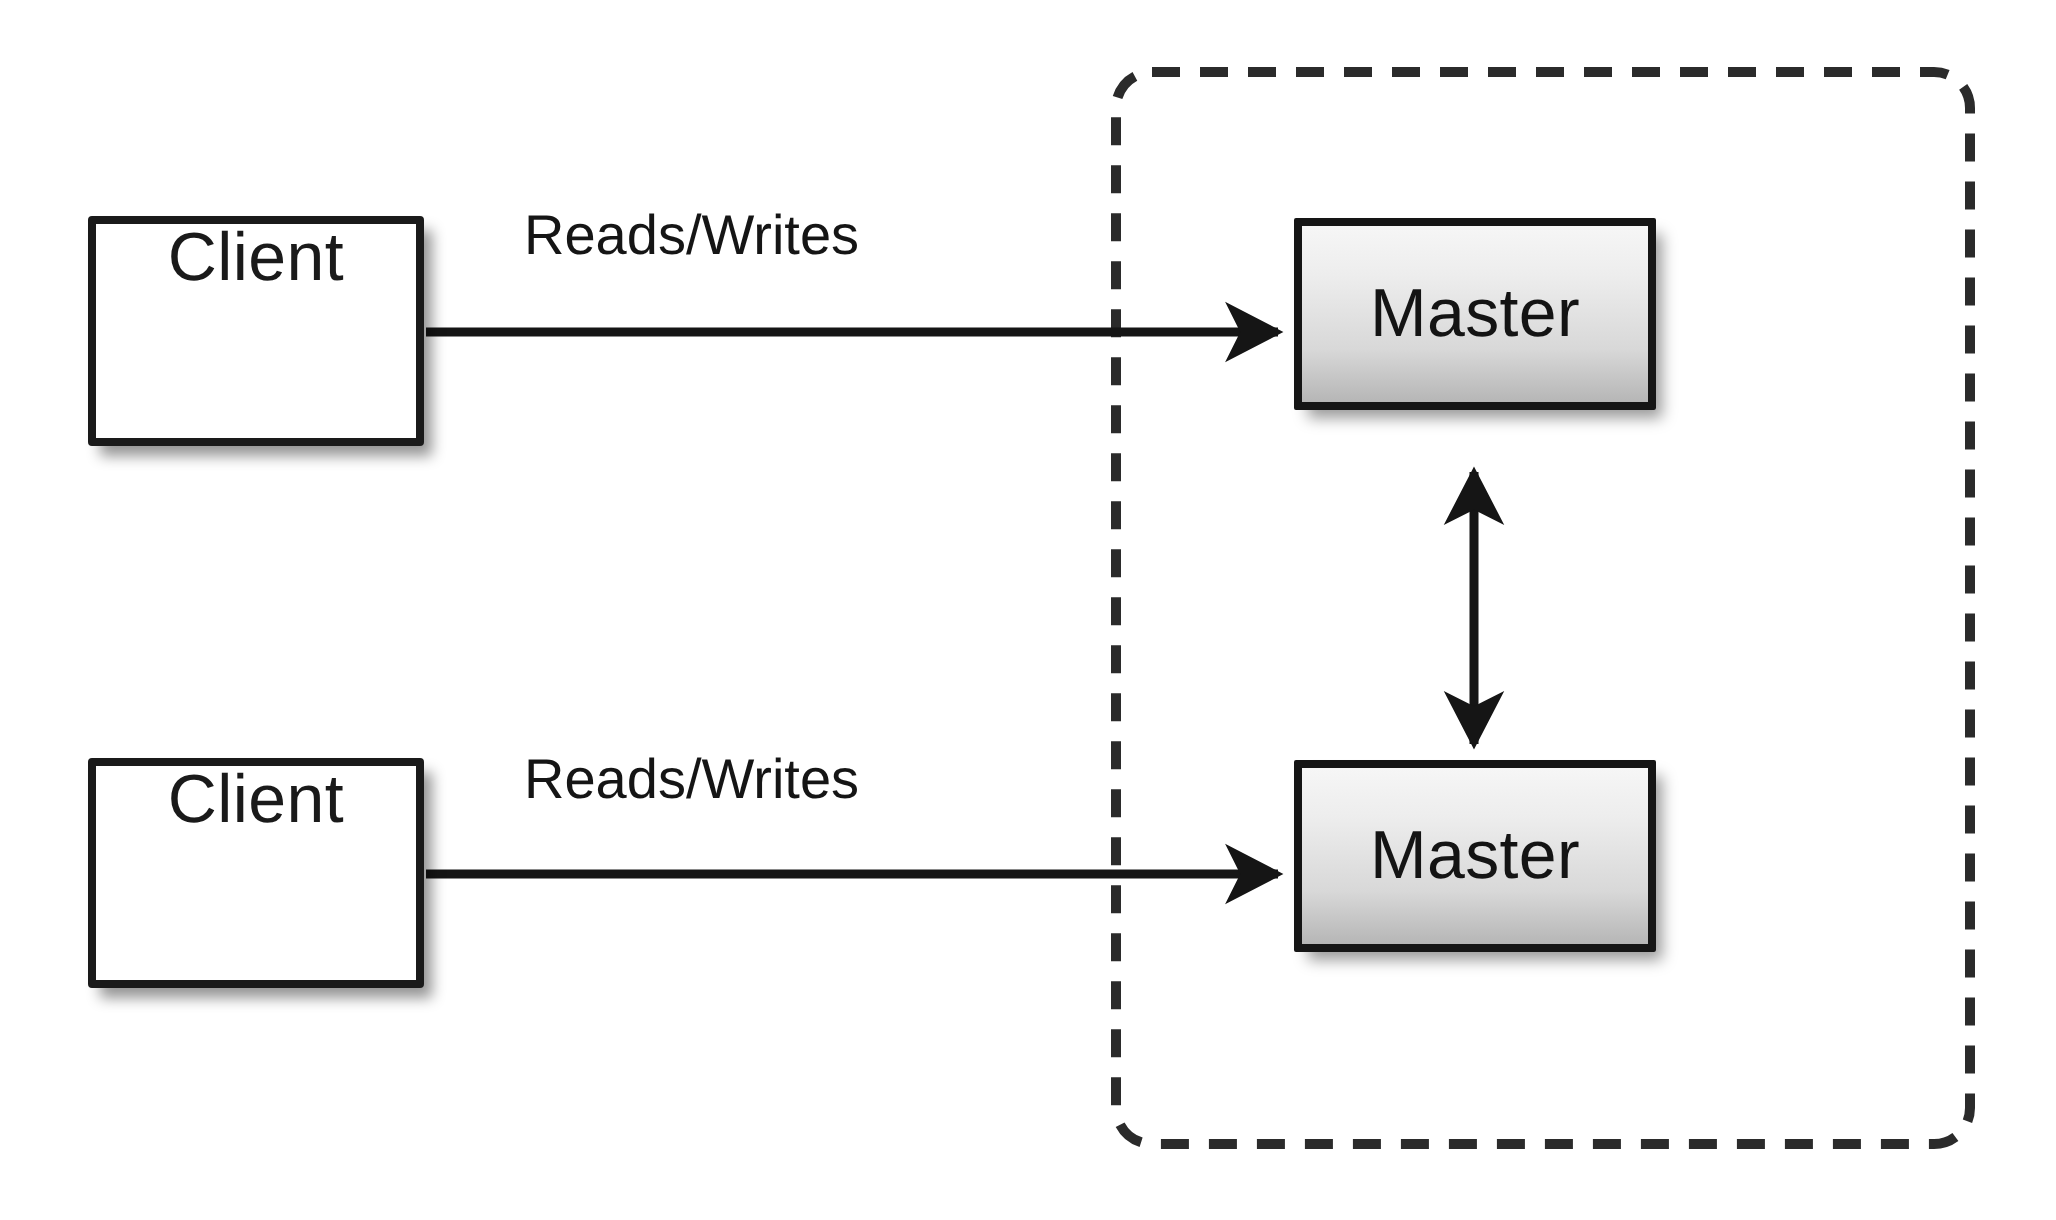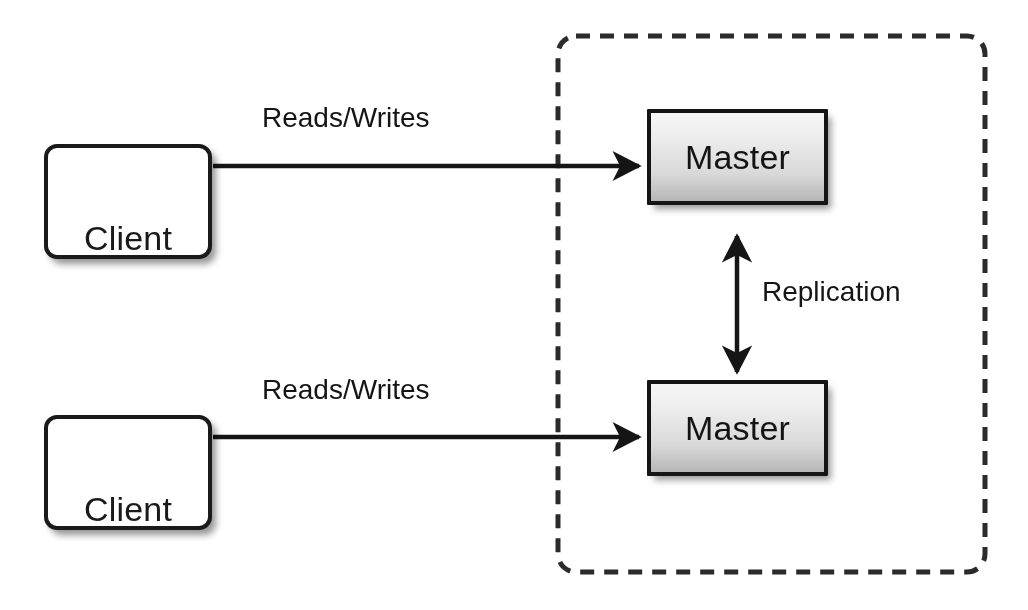--- a/index.html
+++ b/index.html
@@ -26,26 +26,25 @@
   }
 
   
   .client-node {
     position: absolute;
     box-sizing: border-box;
     width: 168px;
     height: 115px;
     background: #ffffff;
     border: 4px solid #1a1a1a;
-    border-radius: 13px;
+    border-radius: 2px;
     box-shadow: 5px 6px 7px -1px rgba(0,0,0,0.42);
     display: flex;
-    align-items: flex-end;
+    align-items: flex-start;
     justify-content: center;
-    margin-top: 36px;
   }
   .client-node .node-label {
     font-size: 34px;
     color: #1a1a1a;
     letter-spacing: 0.2px;
     line-height: 1;
   }
   #client-top  { left: 44px; top: 108px; }
   #client-bottom { left: 44px; top: 379px; }
 
@@ -121,15 +120,14 @@
   </div>
 
   <div class="master-node" id="master-bottom">
     <span class="node-label">Master</span>
   </div>
 
   <div class="edge-label" id="label-rw-top">Reads/Writes</div>
 
   <div class="edge-label" id="label-rw-bottom">Reads/Writes</div>
 
-  <div class="edge-label" id="label-replication">Replication</div>
 
 </div>
 
 </body></html>

